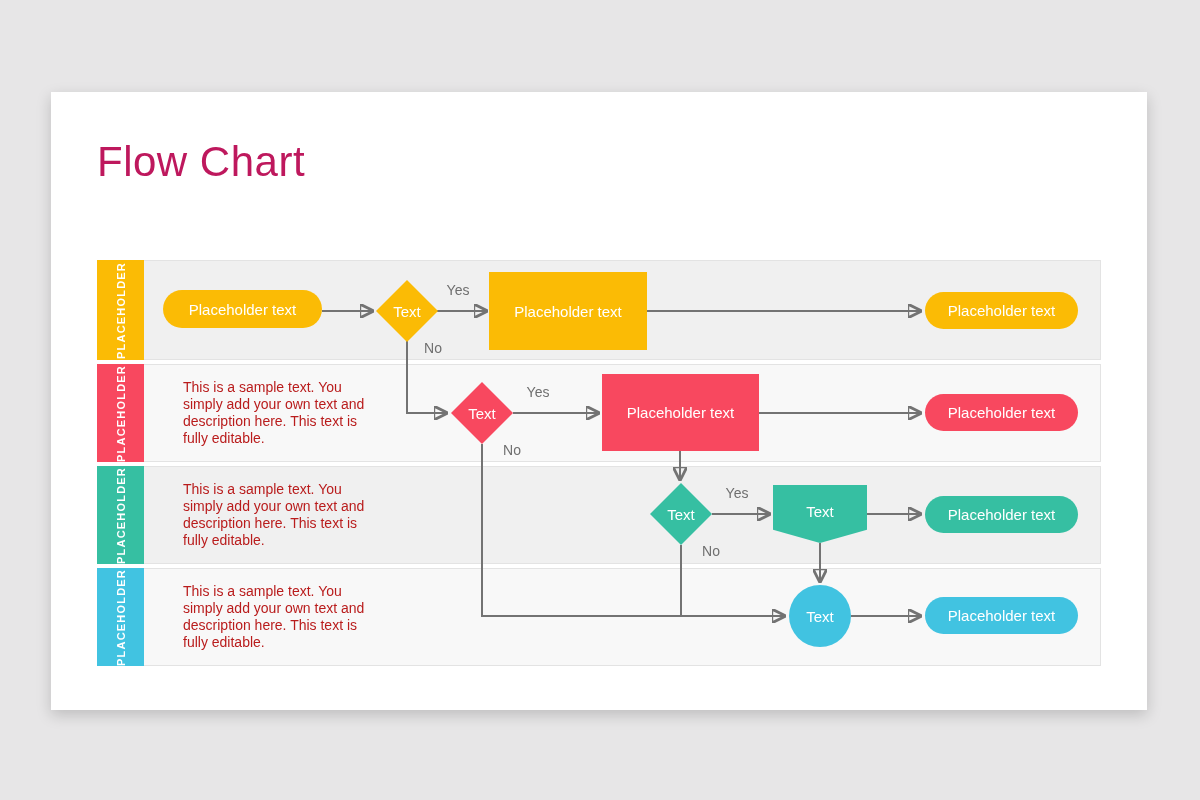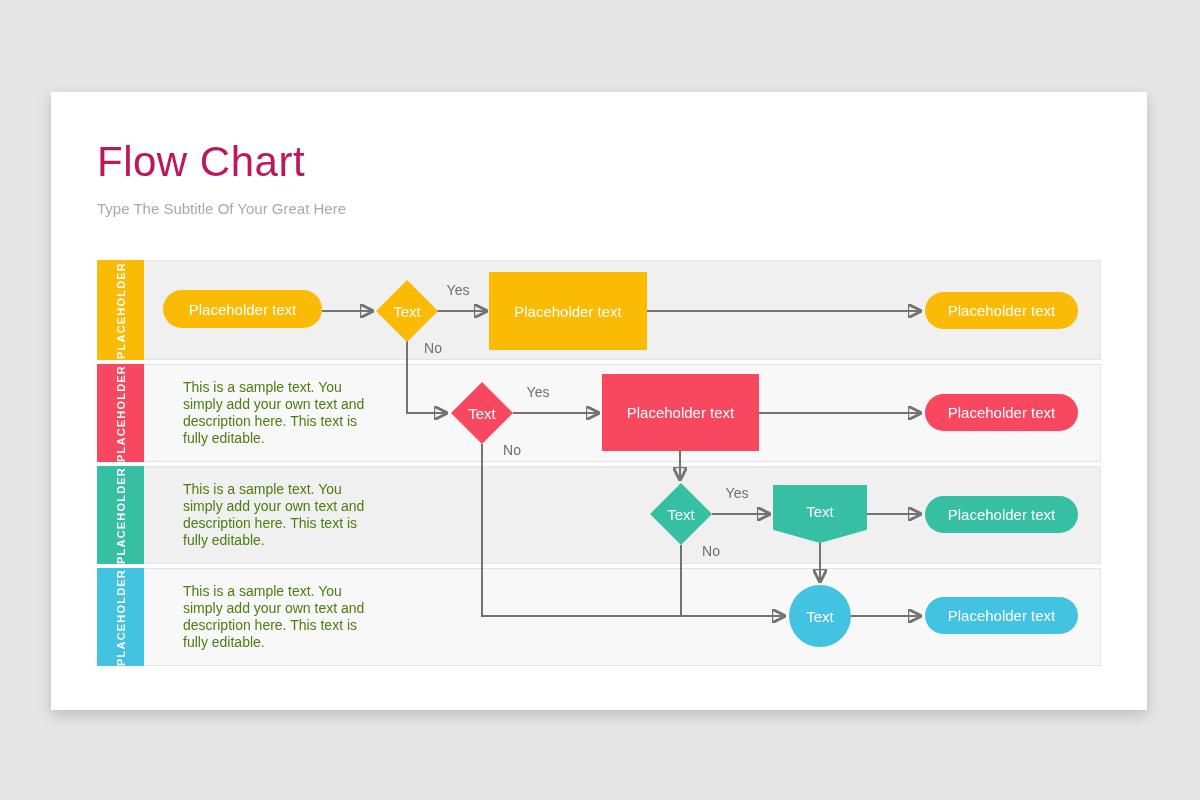--- a/index.html
+++ b/index.html
@@ -46,21 +46,21 @@
     color: #ffffff; font-size: 11px; font-weight: bold; letter-spacing: 1.2px;
   }
   .tab-yellow { background: #fbbb05; }
   .tab-pink   { background: #f8485f; }
   .tab-teal   { background: #36bfa2; }
   .tab-cyan   { background: #41c3e1; }
 
   .desc {
     position: absolute; left: 85px; top: 0; height: 100%; width: 200px;
     display: flex; align-items: center;
-    font-size: 14px; line-height: 17px; color: #4d7c0f;
+    font-size: 14px; line-height: 17px; color: #b91c1c;
   }
 
   
   svg.connectors {
     position: absolute; left: 0; top: 0; width: 1200px; height: 800px;
     z-index: 5; pointer-events: none;
   }
   svg.connectors path, svg.connectors line { stroke: #737373; stroke-width: 2; fill: none; }
   svg.connectors text { font-family: "Liberation Sans", "DejaVu Sans", sans-serif; font-size: 14px; fill: #6f6f6f; }
 
@@ -80,21 +80,20 @@
   .fill-cyan   { background: #41c3e1; }
 </style>
 </head>
 <body>
 
 <div class="stage">
 
   <div class="slide-bg"></div>
 
   <h1 class="title">Flow Chart</h1>
-  <div class="subtitle">Type The Subtitle Of Your Great Here</div>
 
   <div class="row row1 shade-a">
     <div class="tab tab-yellow">
         <span>PLACEHOLDER</span>
       </div>
   </div>
   <div class="row row2 shade-b">
     <div class="tab tab-pink">
         <span>PLACEHOLDER</span>
       </div>

